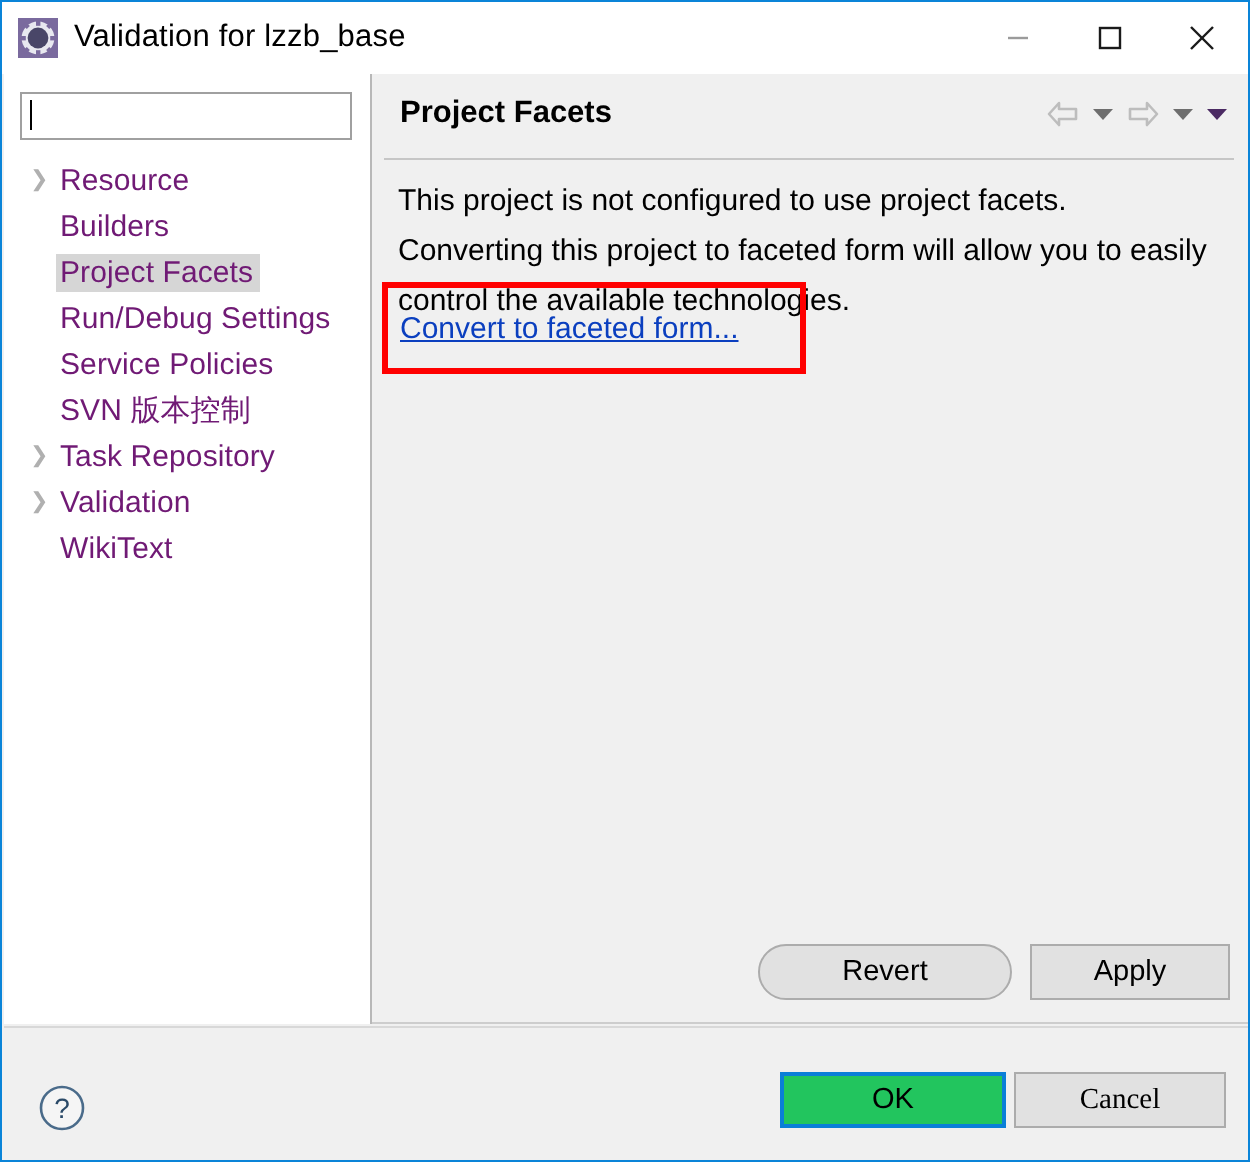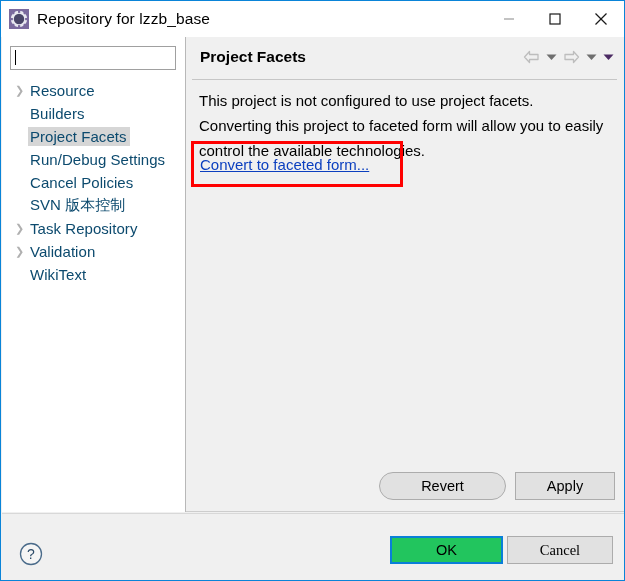--- a/index.html
+++ b/index.html
@@ -127,21 +127,21 @@
     color: #b0b0b0;
     font-size: 11px;
     line-height: 1;
     display: flex;
     align-items: center;
     justify-content: flex-start;
   }
   .twisty.empty { color: transparent; }
   .tree-label {
     font-size: 15px;
-    color: #0c4a6e;
+    color: #701a75;
     letter-spacing: 0.05px;
   }
   .tree-item.selected .tree-label {
     background: #d6d6d6;
     padding: 1px 3px 1px 2px;
     margin-left: -2px;
   }
 
   
   #hscroll {
@@ -367,21 +367,21 @@
           <rect x="0.5" y="9" width="3.4" height="2.2"></rect>
           <rect x="16.1" y="9" width="3.4" height="2.2"></rect>
           <rect x="2.6" y="2.6" width="3" height="2.2" transform="rotate(45 4.1 3.7)"></rect>
           <rect x="14.4" y="15.2" width="3" height="2.2" transform="rotate(45 15.9 16.3)"></rect>
           <rect x="14.4" y="2.6" width="3" height="2.2" transform="rotate(-45 15.9 3.7)"></rect>
           <rect x="2.6" y="15.2" width="3" height="2.2" transform="rotate(-45 4.1 16.3)"></rect>
         </g>
         <circle cx="10" cy="10" r="5.2" fill="#494668"></circle>
       </svg>
     </span>
-    <span id="title-text">Repository for lzzb_base</span>
+    <span id="title-text">Validation for lzzb_base</span>
 
     <div class="wincontrols">
       <button class="winbtn">
         <svg width="12" height="12" viewBox="0 0 12 12">
             <line x1="1" y1="6" x2="11" y2="6" stroke="#9b9b9b" stroke-width="1.2"></line>
           </svg>
       </button>
       <button class="winbtn">
         <svg width="12" height="12" viewBox="0 0 12 12">
             <rect x="1" y="1" width="10" height="10" fill="none" stroke="#1a1a1a" stroke-width="1.2"></rect>
@@ -420,21 +420,21 @@
         </div>
 
 
         <div class="tree-item">
           <span class="twisty empty">❯</span>
           <span class="tree-label">Run/Debug Settings</span>
         </div>
 
         <div class="tree-item">
           <span class="twisty empty">❯</span>
-          <span class="tree-label">Cancel Policies</span>
+          <span class="tree-label">Service Policies</span>
         </div>
 
         <div class="tree-item">
           <span class="twisty empty">❯</span>
           <span class="tree-label">SVN 版本控制</span>
         </div>
 
         <div class="tree-item">
           <span class="twisty">❯</span>
           <span class="tree-label">Task Repository</span>

